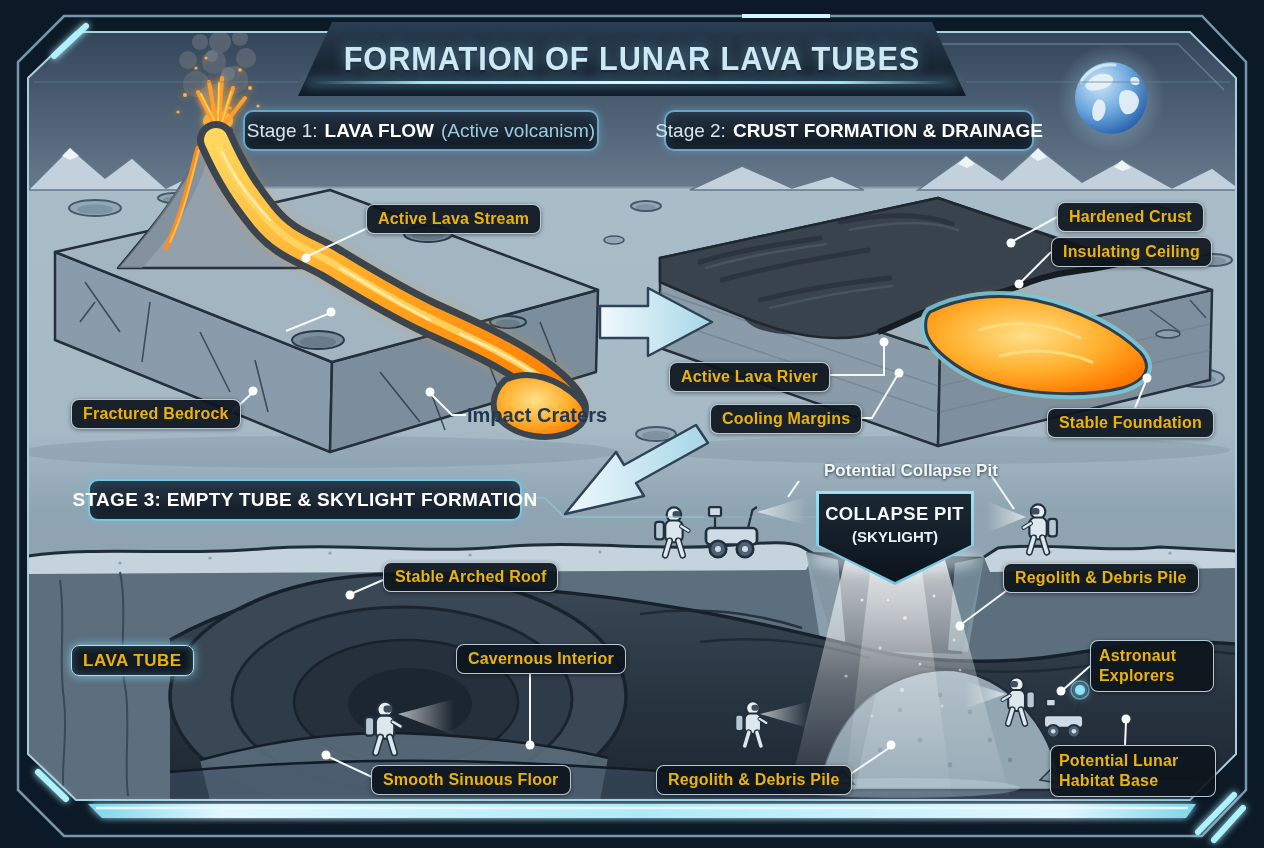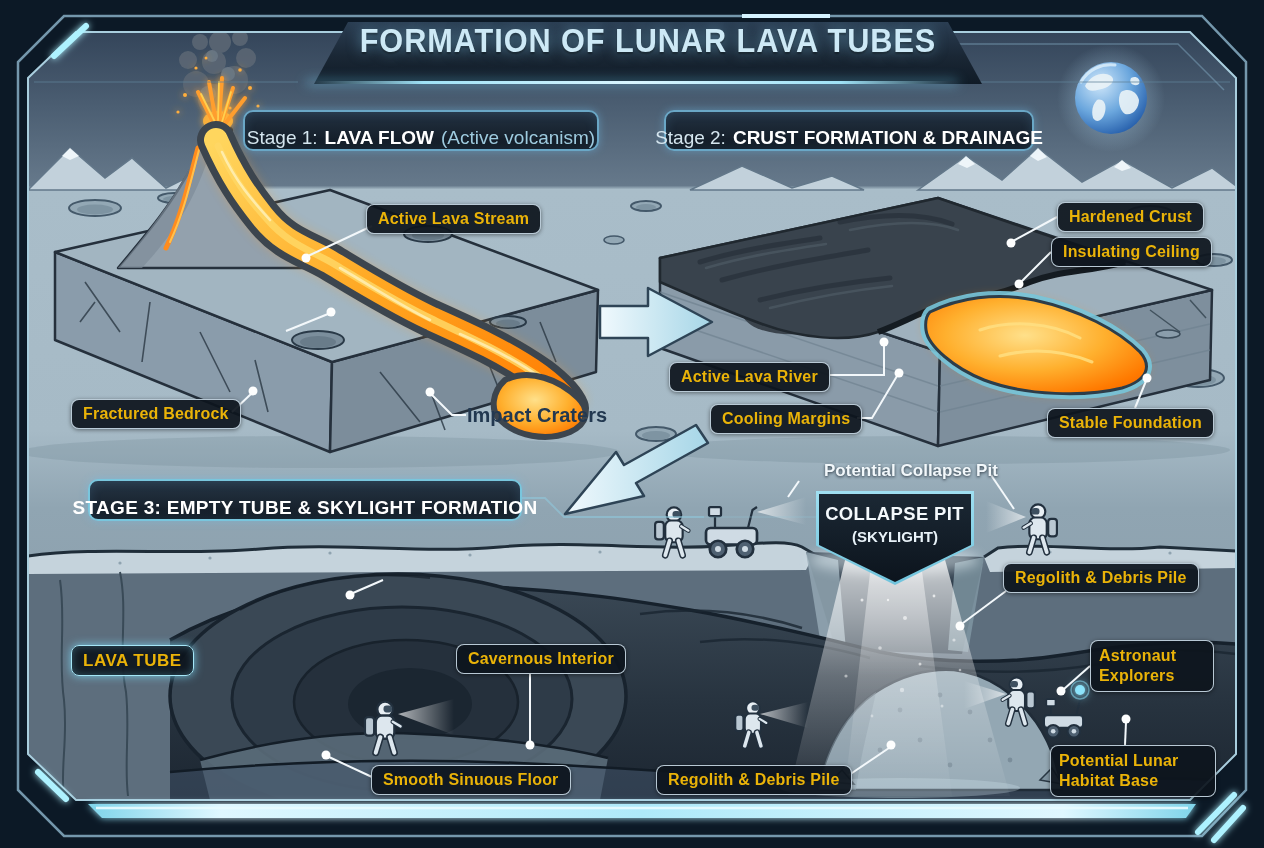--- a/index.html
+++ b/index.html
@@ -3,33 +3,33 @@
 <meta charset="utf-8">
 <style>
   html,body{margin:0;padding:0;background:#0c1824;}
   #stage{position:relative;width:1264px;height:848px;margin:0 auto;overflow:hidden;
          font-family:"Liberation Sans",sans-serif;background:#0c1824;}
   #scene-svg{position:absolute;inset:0;z-index:1;}
   .layer{position:absolute;inset:0;z-index:2;pointer-events:none;}
   .layer>*{pointer-events:auto;}
 
   
-  .banner{position:absolute;left:314px;top:22px;width:668px;height:62px;
+  .banner{position:absolute;left:298px;top:22px;width:668px;height:74px;
           clip-path:polygon(34px 0,calc(100% - 34px) 0,100% 100%,0 100%);
           background:linear-gradient(180deg,#2b3e53 0%,#1a2735 55%,#101b27 100%);
-          display:flex;justify-content:center;}
+          display:flex;align-items:center;justify-content:center;}
   .banner-underline{position:absolute;left:306px;top:81px;width:652px;height:3px;
           background:linear-gradient(90deg,rgba(120,200,240,.1),#9fe2f6 18%,#d9f6ff 50%,#9fe2f6 82%,rgba(120,200,240,.1));
           box-shadow:0 0 12px rgba(120,215,250,.9);border-radius:2px;}
   .title-text{font-size:33px;font-weight:700;letter-spacing:1px;color:#cde9f6;
           transform:scaleX(.93);white-space:nowrap;
           text-shadow:0 0 14px rgba(140,215,250,.5),0 2px 2px rgba(0,0,0,.5);}
 
   
-  .stagebadge{position:absolute;display:flex;align-items:flex-end;justify-content:center;gap:7px;
+  .stagebadge{position:absolute;display:flex;align-items:center;justify-content:center;gap:7px;
           background:linear-gradient(180deg,rgba(33,48,64,.96),rgba(13,21,30,.96));
           border:2px solid #6aa7c6;border-radius:10px;
           box-shadow:0 0 9px rgba(110,190,235,.45),inset 0 0 12px rgba(120,200,255,.14);
           font-size:19px;font-weight:700;color:#fff;white-space:nowrap;}
   .stagebadge .pfx{font-weight:500;color:#d5e6ef;}
   .stagebadge .note{font-weight:500;color:#9ecbdf;}
   #stage1-badge{left:243px;top:110px;width:352px;height:37px;}
   #stage2-badge{left:664px;top:110px;width:366px;height:37px;}
   #stage3-badge{left:88px;top:479px;width:430px;height:38px;border-color:#79c6dd;
           font-size:19px;letter-spacing:.3px;}
@@ -573,20 +573,21 @@
   <div class="tag" style="left:1047px;top:408px">Stable Foundation</div>
 
   <div class="plain-light" style="left:824px;top:461px">Potential Collapse Pit</div>
   <div class="pit-badge">
     <div class="pit-badge-inner">
       <span class="pit-line1">COLLAPSE PIT</span>
       <span class="pit-line2">(SKYLIGHT)</span>
     </div>
   </div>
 
+  <div class="tag" style="left:383px;top:562px">Stable Arched Roof</div>
   <div class="tag" style="left:1003px;top:563px">Regolith &amp; Debris Pile</div>
   <div class="tag glow" style="left:71px;top:645px">LAVA TUBE</div>
   <div class="tag" style="left:456px;top:644px">Cavernous Interior</div>
   <div class="tag multi" style="left:1090px;top:640px;width:106px">Astronaut Explorers</div>
   <div class="tag" style="left:371px;top:765px">Smooth Sinuous Floor</div>
   <div class="tag" style="left:656px;top:765px">Regolith &amp; Debris Pile</div>
   <div class="tag multi" style="left:1050px;top:745px;width:148px">Potential Lunar Habitat Base</div>
 </div>
 
 </div>

